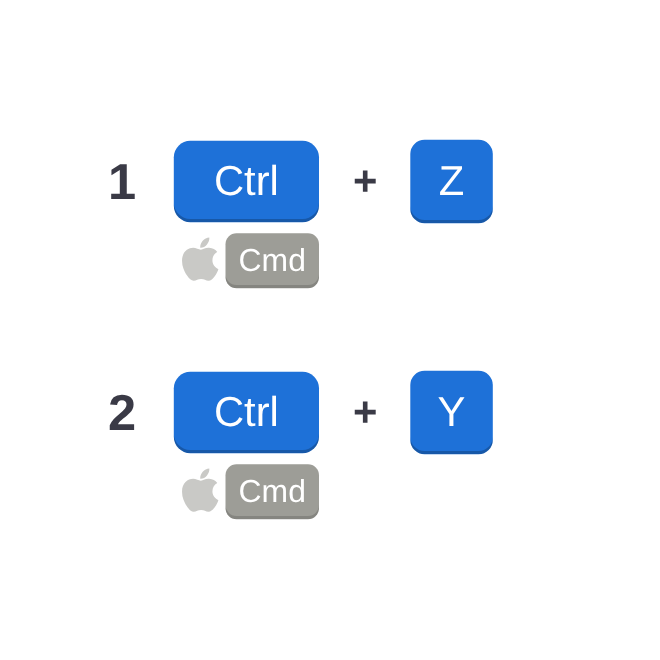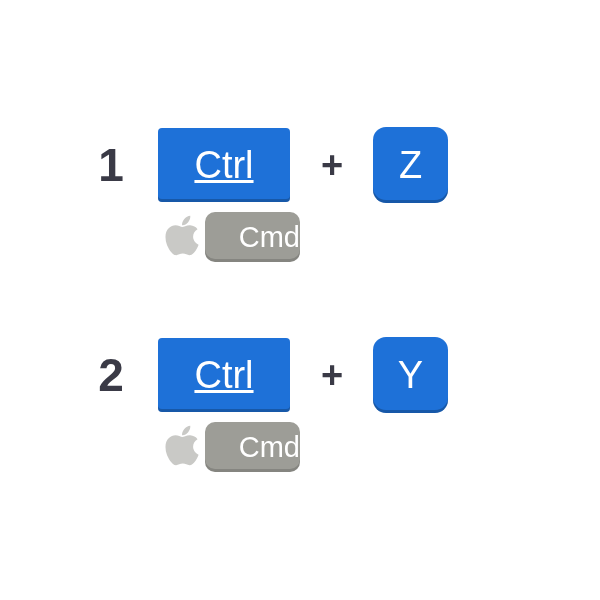--- a/index.html
+++ b/index.html
@@ -44,23 +44,22 @@
   .key{
     position:absolute;
     display:flex; align-items:center; justify-content:center;
     background:var(--key-blue);
     color:var(--key-text);
     box-shadow: inset 0 -3px 0 var(--key-blue-edge);
   }
   .key-modifier{
     left:158px; top:128px;
     width:132px; height:74px;
-    border-radius:4px;
+    border-radius:15px;
     font-size:38px;
-    text-decoration:underline;
   }
   .plus-sign{
     position:absolute;
     left:305px; top:128px;
     width:54px; height:74px;
     display:flex; align-items:center; justify-content:center;
     font-size:38px; font-weight:700;
     color:var(--text-dark);
   }
   .key-letter{
@@ -76,26 +75,25 @@
   .apple-logo{
     position:absolute;
     left:164px; top:212px;
     width:36px; height:46px;
     display:flex; align-items:flex-end; justify-content:center;
     color:var(--apple-gray);
   }
   .apple-logo svg{width:34px; height:45px; fill:currentColor;}
   .key-cmd{
     left:205px; top:212px;
-    width:95px; height:50px;
+    width:85px; height:50px;
     border-radius:10px;
     font-size:29px;
     background:var(--key-gray);
     box-shadow: inset 0 -3px 0 rgba(0,0,0,0.15);
-    justify-content: flex-end;
   }
 </style>
 </head>
 <body>
 
 <div class="canvas">
 
   <section class="shortcut-row row-1">
     <div class="step-number">1</div>
 

